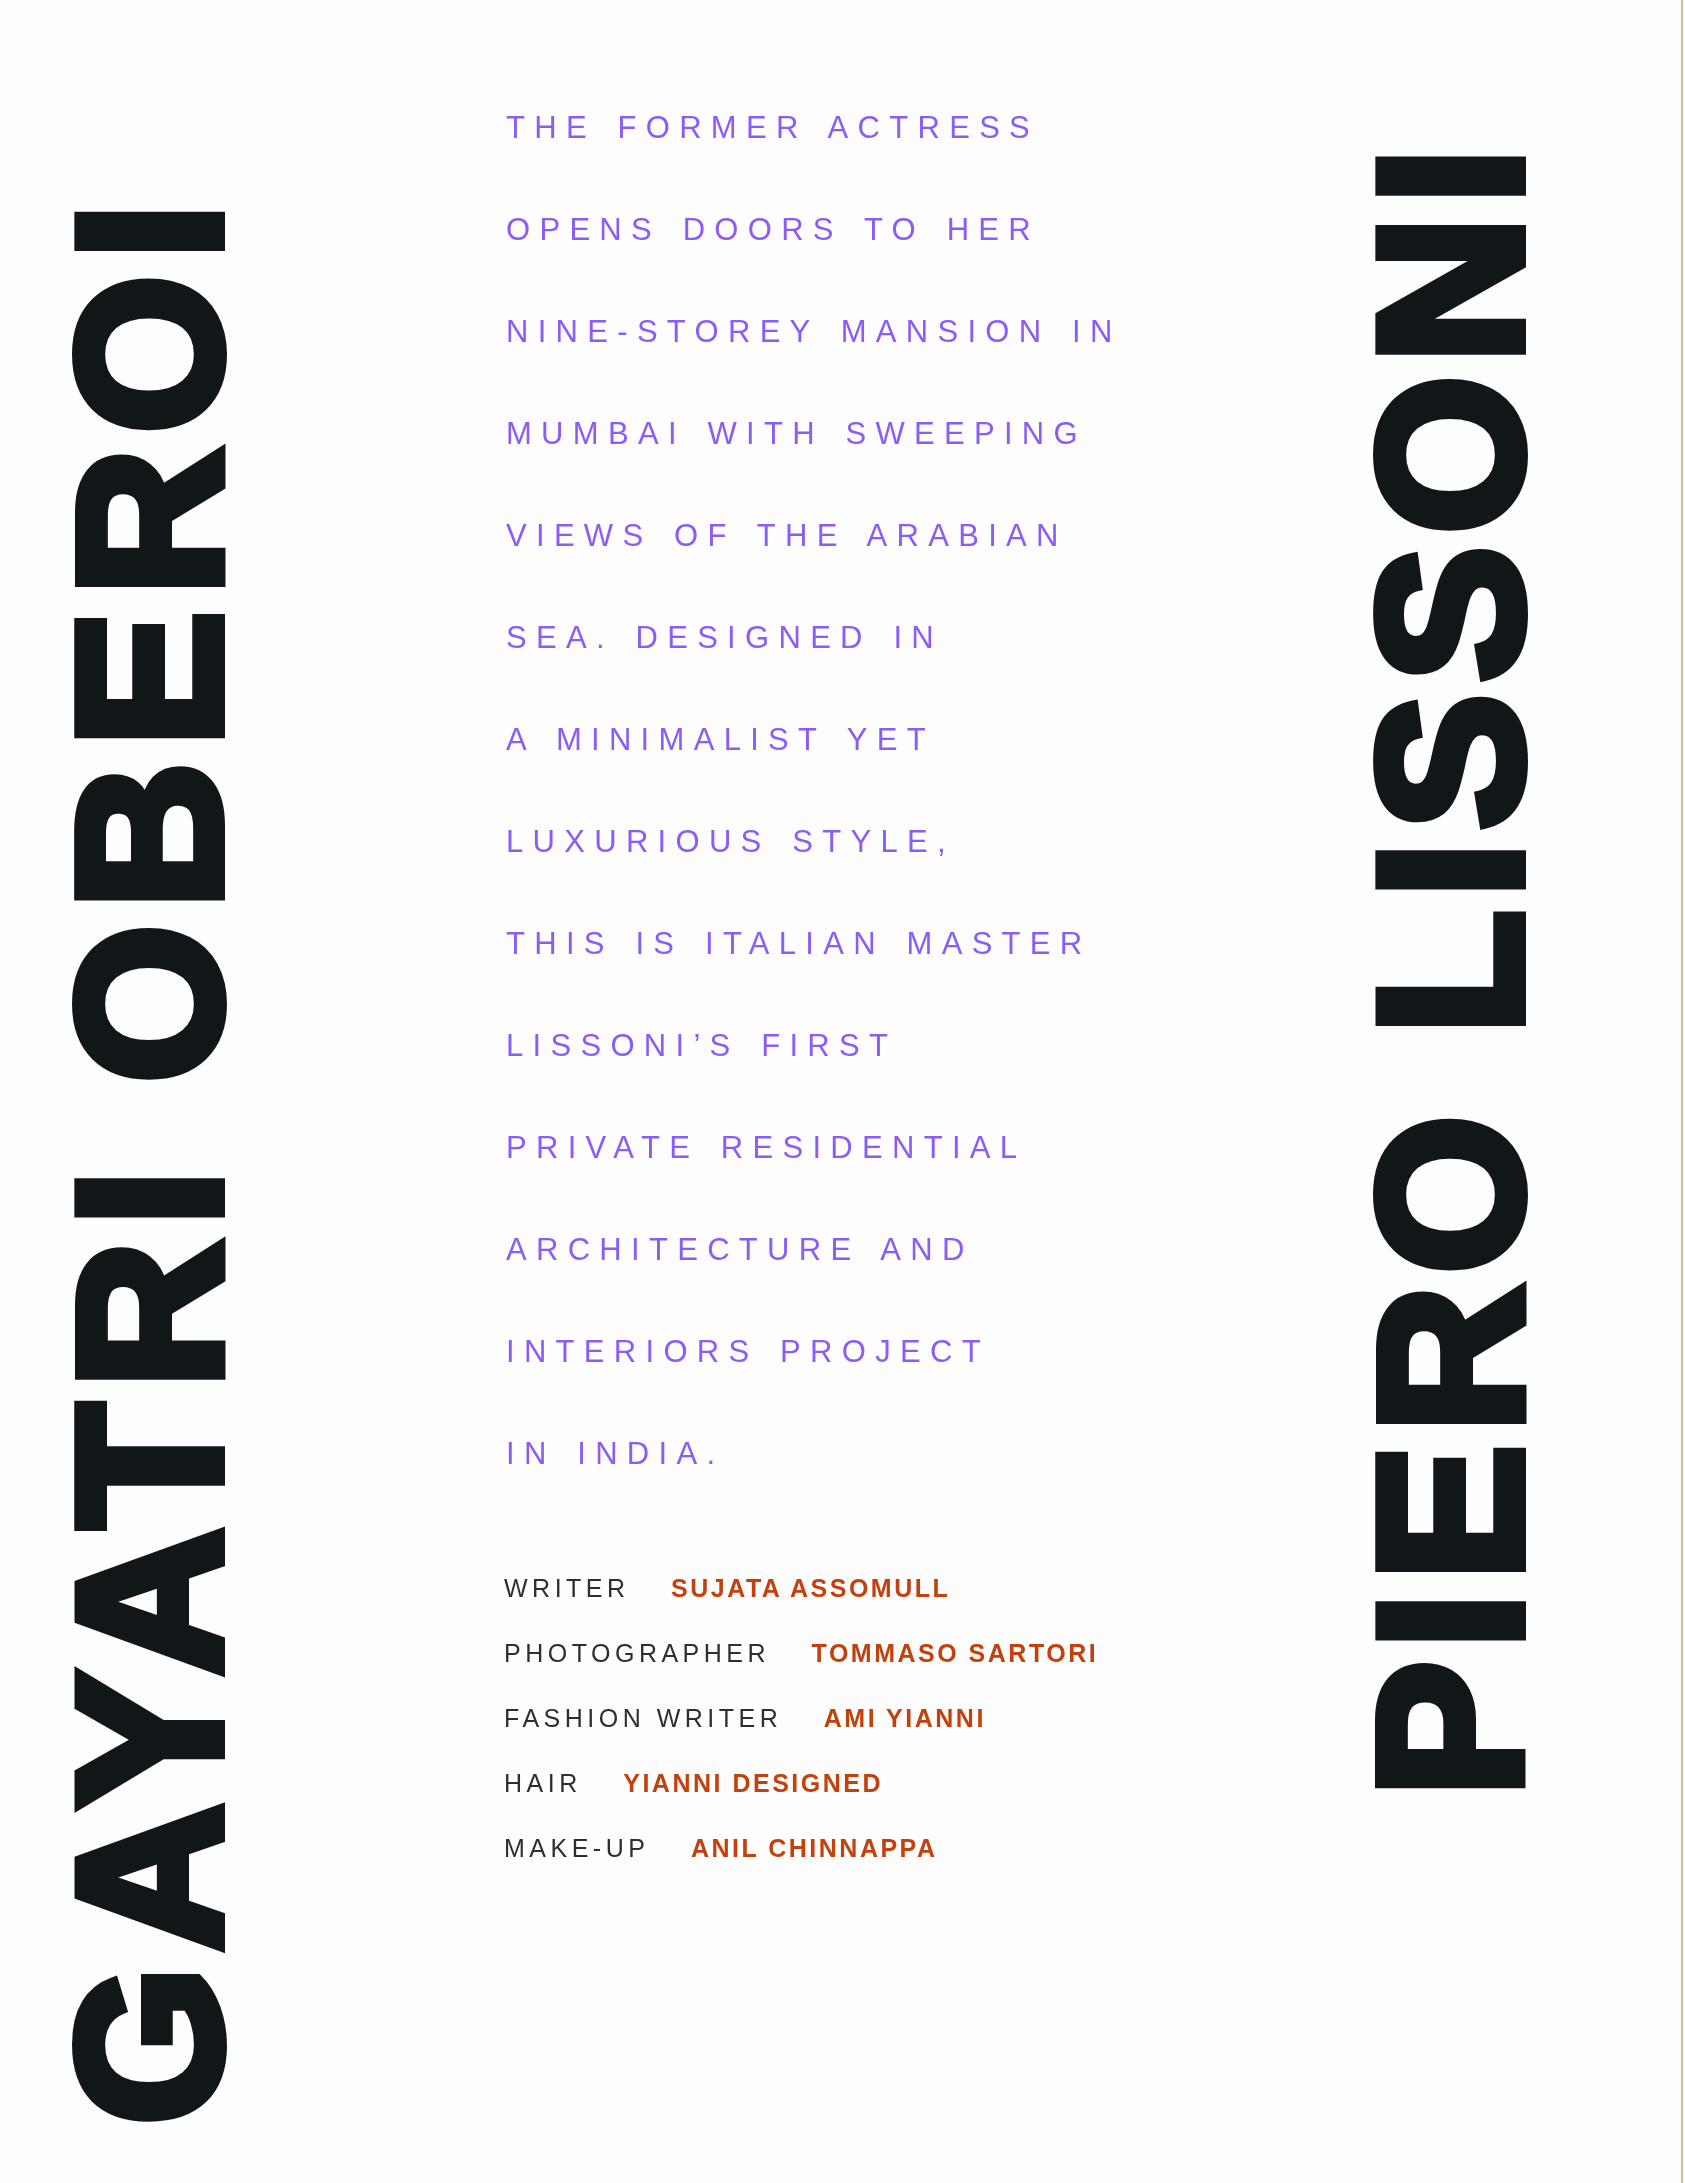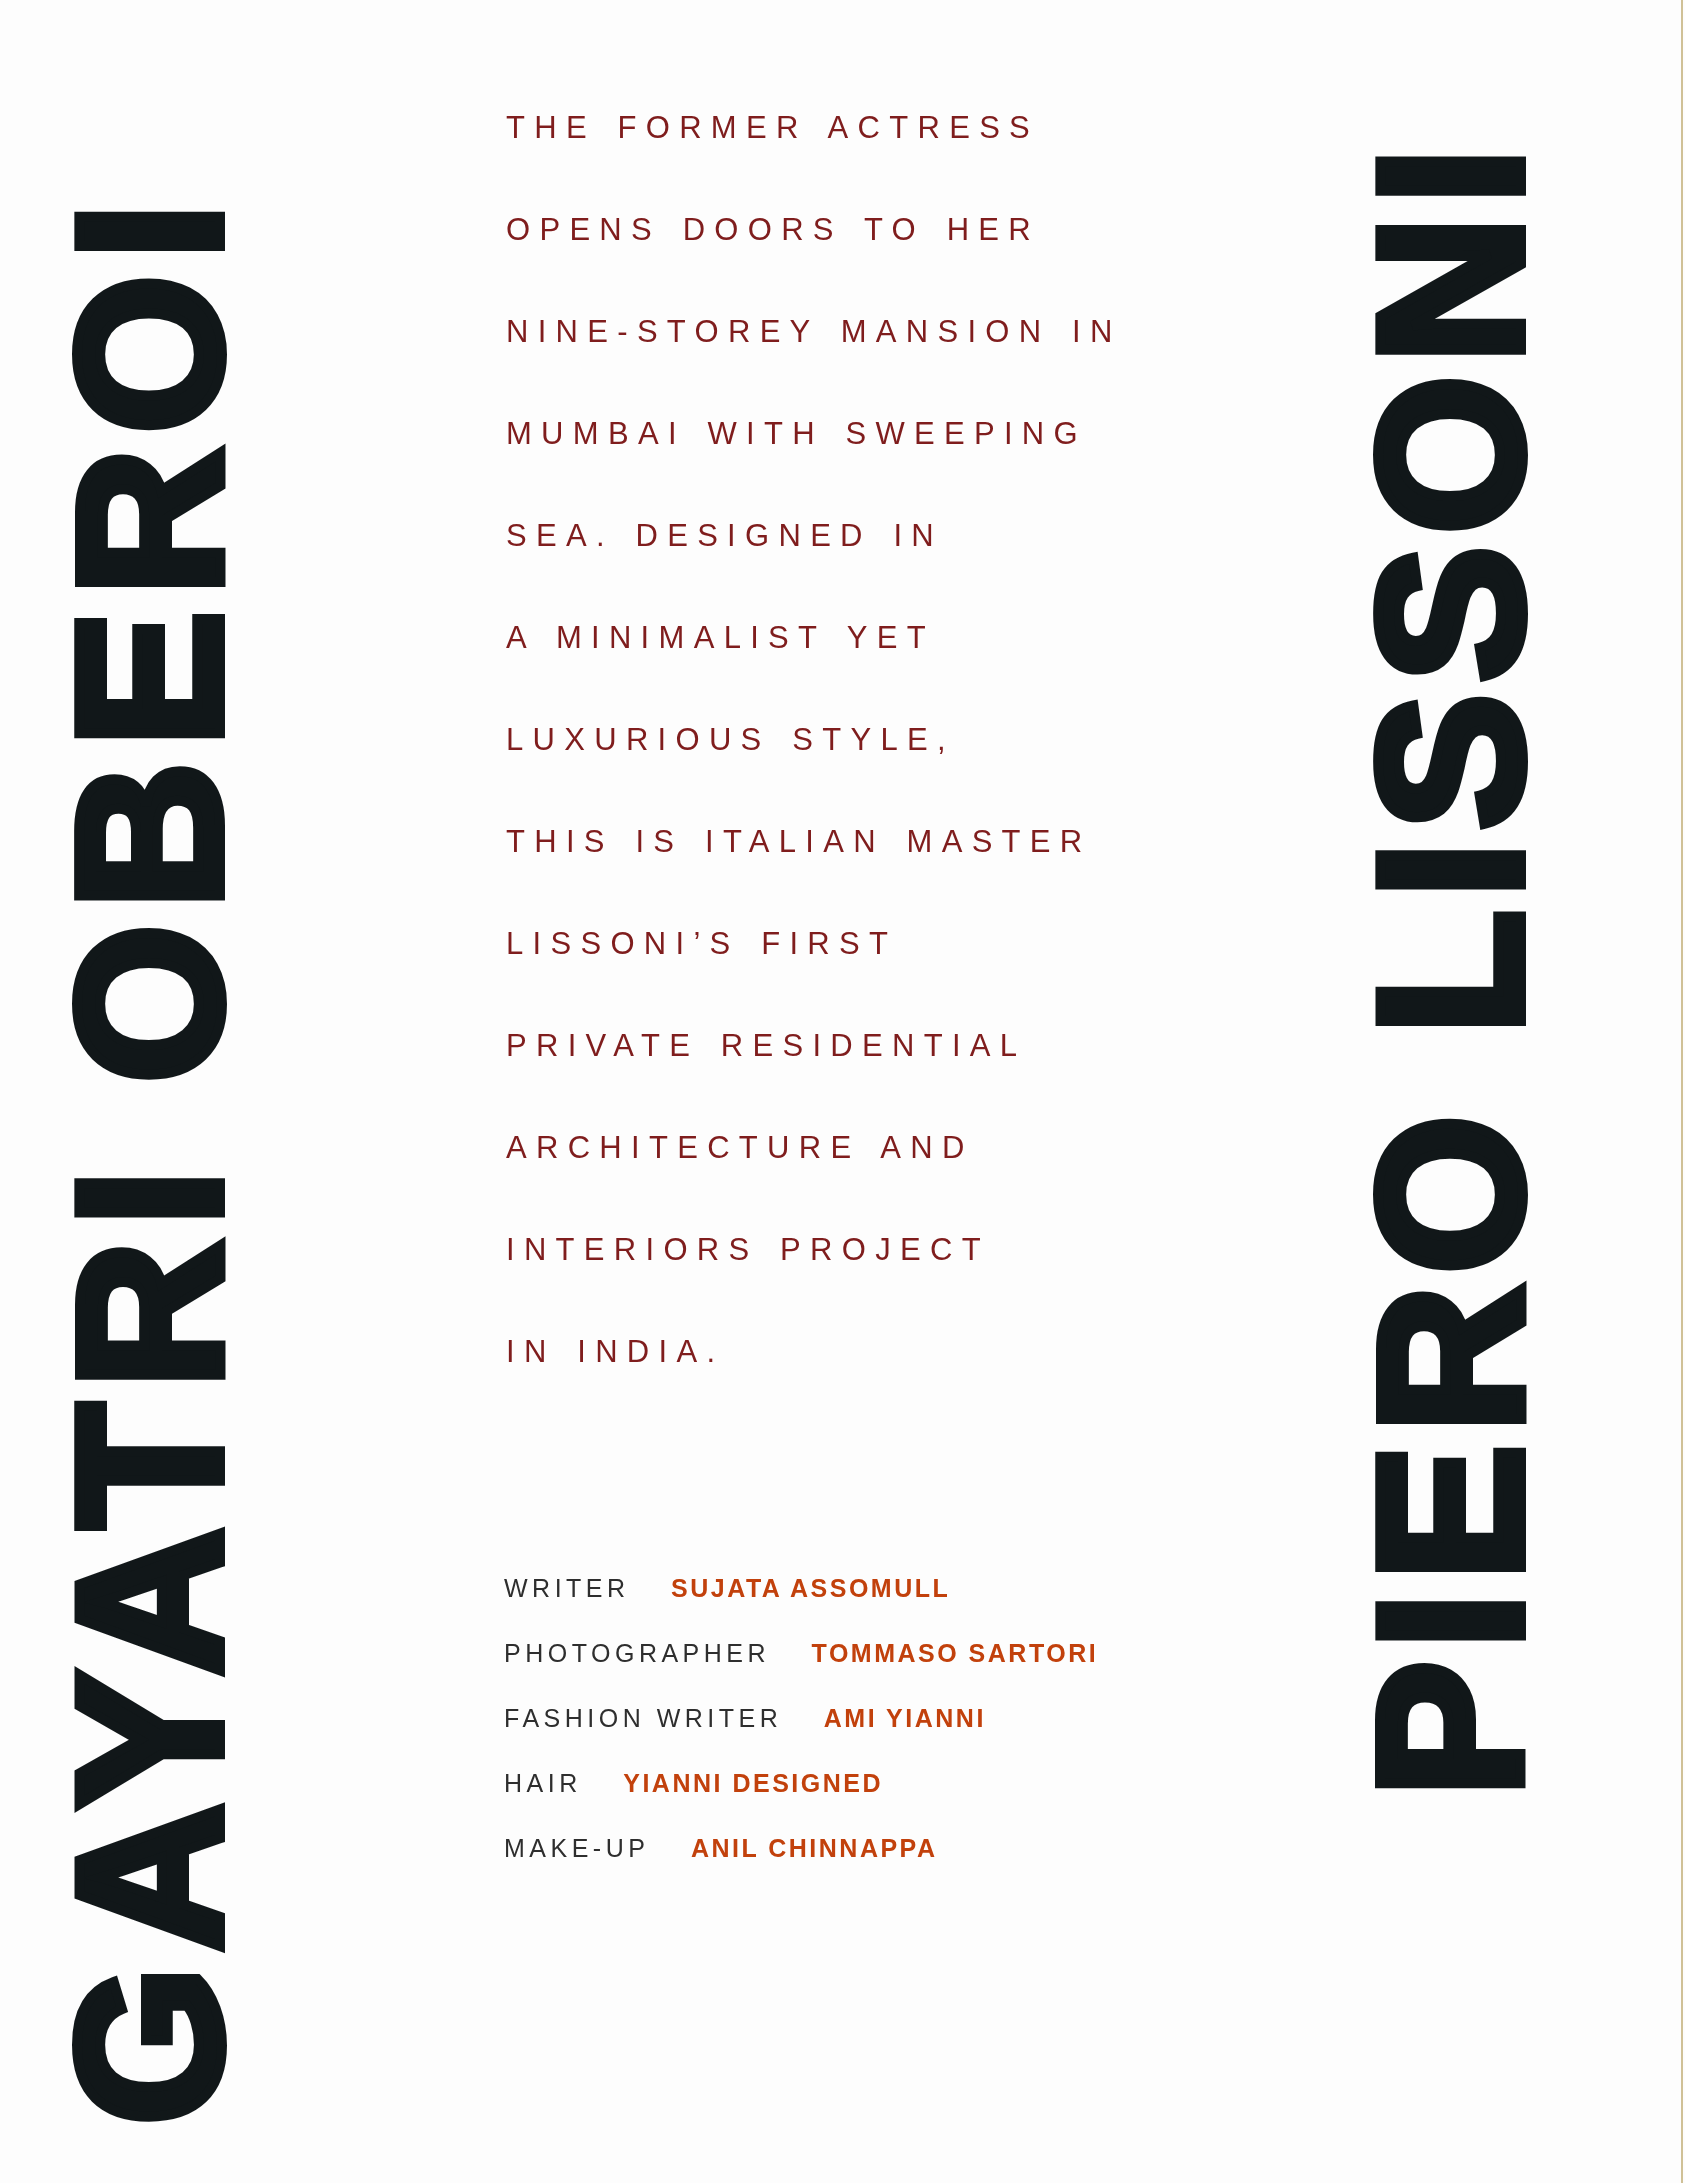--- a/index.html
+++ b/index.html
@@ -27,21 +27,21 @@
     overflow: visible;
   }
   .vname-left  { left: 72px;   top: 2125px; width: 2011px; letter-spacing: 15px; }
   .vname-right { left: 1373px; top: 1797px; width: 1682px; letter-spacing: 11.8px; }
 
   
   .intro {
     position: absolute;
     left: 506px;
     top: 77px;
-    color: #7f1d1d;
+    color: #8b5cf6;
     font-size: 31px;
     font-weight: 400;
     letter-spacing: 0.30em;
     word-spacing: 0.12em;
   }
   .intro .line {
     height: 102px;
     line-height: 102px;
     white-space: nowrap;
   }
@@ -90,20 +90,21 @@
 
   <div class="vname vname-left">GAYATRI OBEROI</div>
 
   <div class="vname vname-right">PIERO LISSONI</div>
 
   <div class="intro">
     <div class="line">THE FORMER ACTRESS</div>
     <div class="line">OPENS DOORS TO HER</div>
     <div class="line">NINE-STOREY MANSION IN</div>
     <div class="line">MUMBAI WITH SWEEPING</div>
+    <div class="line">VIEWS OF THE ARABIAN</div>
     <div class="line">SEA. DESIGNED IN</div>
     <div class="line">A MINIMALIST YET</div>
     <div class="line">LUXURIOUS STYLE,</div>
     <div class="line">THIS IS ITALIAN MASTER</div>
     <div class="line">LISSONI’S FIRST</div>
     <div class="line">PRIVATE RESIDENTIAL</div>
     <div class="line">ARCHITECTURE AND</div>
     <div class="line">INTERIORS PROJECT</div>
     <div class="line">IN INDIA.</div>
   </div>

